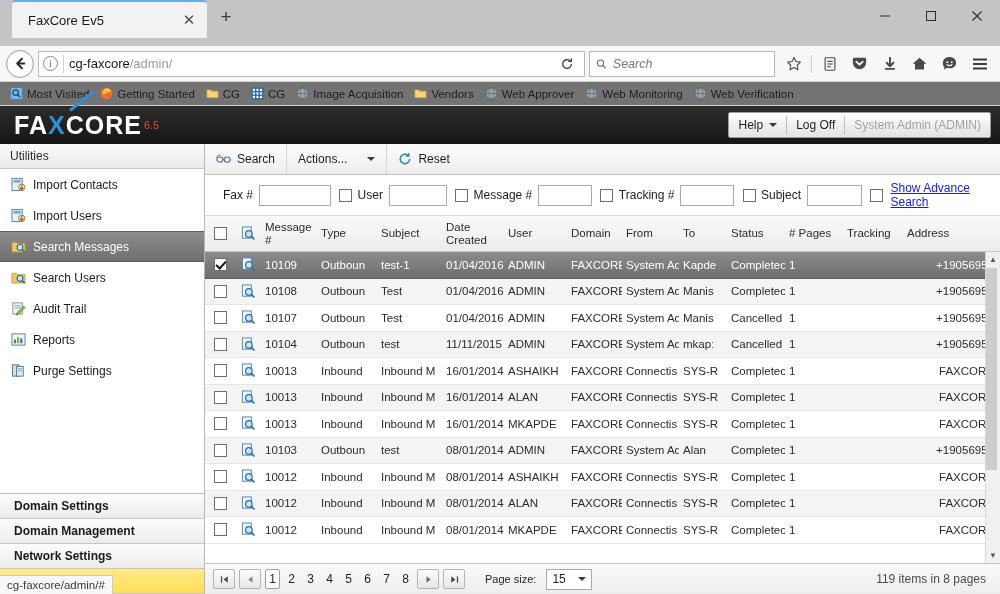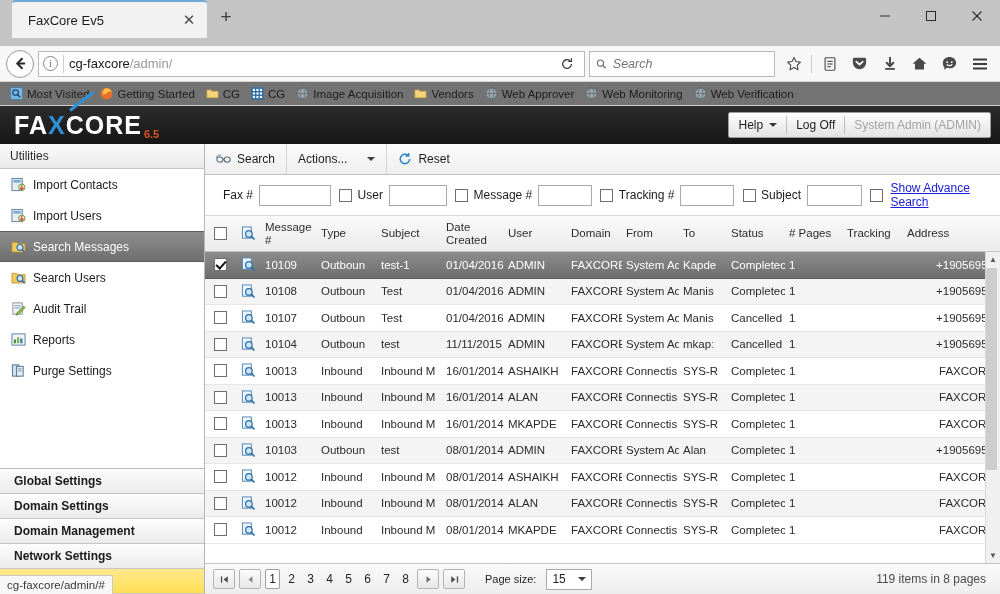--- a/index.html
+++ b/index.html
@@ -92,27 +92,27 @@
 
   
   .app { flex: 1; display: flex; flex-direction: column; background: #fff; min-height: 0;
          position: relative; }
 
   .apphdr {
     height: 38px; background: #1d1d1d; display: flex; align-items: center;
     justify-content: space-between; padding-left: 14px; position: relative;
     background: linear-gradient(to bottom, #2c2c2c 0%, #161616 100%);
   }
-  .logo { display: flex; align-items: flex-end; position: relative; }
+  .logo { display: flex; align-items: center; position: relative; }
   .logo-text {
     font-size: 25px; font-weight: bold; color: #fff; letter-spacing: 1px;
     font-family: "Liberation Sans", sans-serif;
   }
   .logo-x { color: #2f8fd6; }
-  .logo-ver { font-size: 11px; color: #e2512a; font-weight: bold; margin-left: 2px; }
+  .logo-ver { font-size: 11px; color: #e2512a; font-weight: normal; margin-left: 2px; }
   .logo-slash {
     position: absolute; left: 56px; top: -2px; width: 30px; height: 3px;
     background: #2f8fd6; transform: rotate(-38deg); transform-origin: left center;
   }
   .hdr-right {
     display: flex; align-items: center; height: 26px; margin-right: 9px;
     background: linear-gradient(to bottom, #fdfdfd, #e3e3e3);
     border: 1px solid #9c9c9c; border-radius: 2px;
   }
   .hdr-btn {
@@ -552,21 +552,20 @@
                 <rect x="1.5" y="2" width="7" height="12" fill="#cfe0f0" stroke="#4a6f92"></rect>
                 <rect x="6" y="3.6" width="7" height="10.4" fill="#e9eff6" stroke="#4a6f92"></rect>
                 <line x1="7.4" y1="6.2" x2="11.6" y2="6.2" stroke="#7c93a8"></line>
                 <line x1="7.4" y1="8.4" x2="11.6" y2="8.4" stroke="#7c93a8"></line>
               </svg>
             <span>Purge Settings</span>
           </div>
 
         </div>
         <div class="side-groups">
-          <div class="grp">Global Settings</div>
           <div class="grp">Domain Settings</div>
           <div class="grp">Domain Management</div>
           <div class="grp">Network Settings</div>
           <div class="grp active">Utilities</div>
         </div>
       </div>
 
       <div class="main">
 
         <div class="toolbar">

